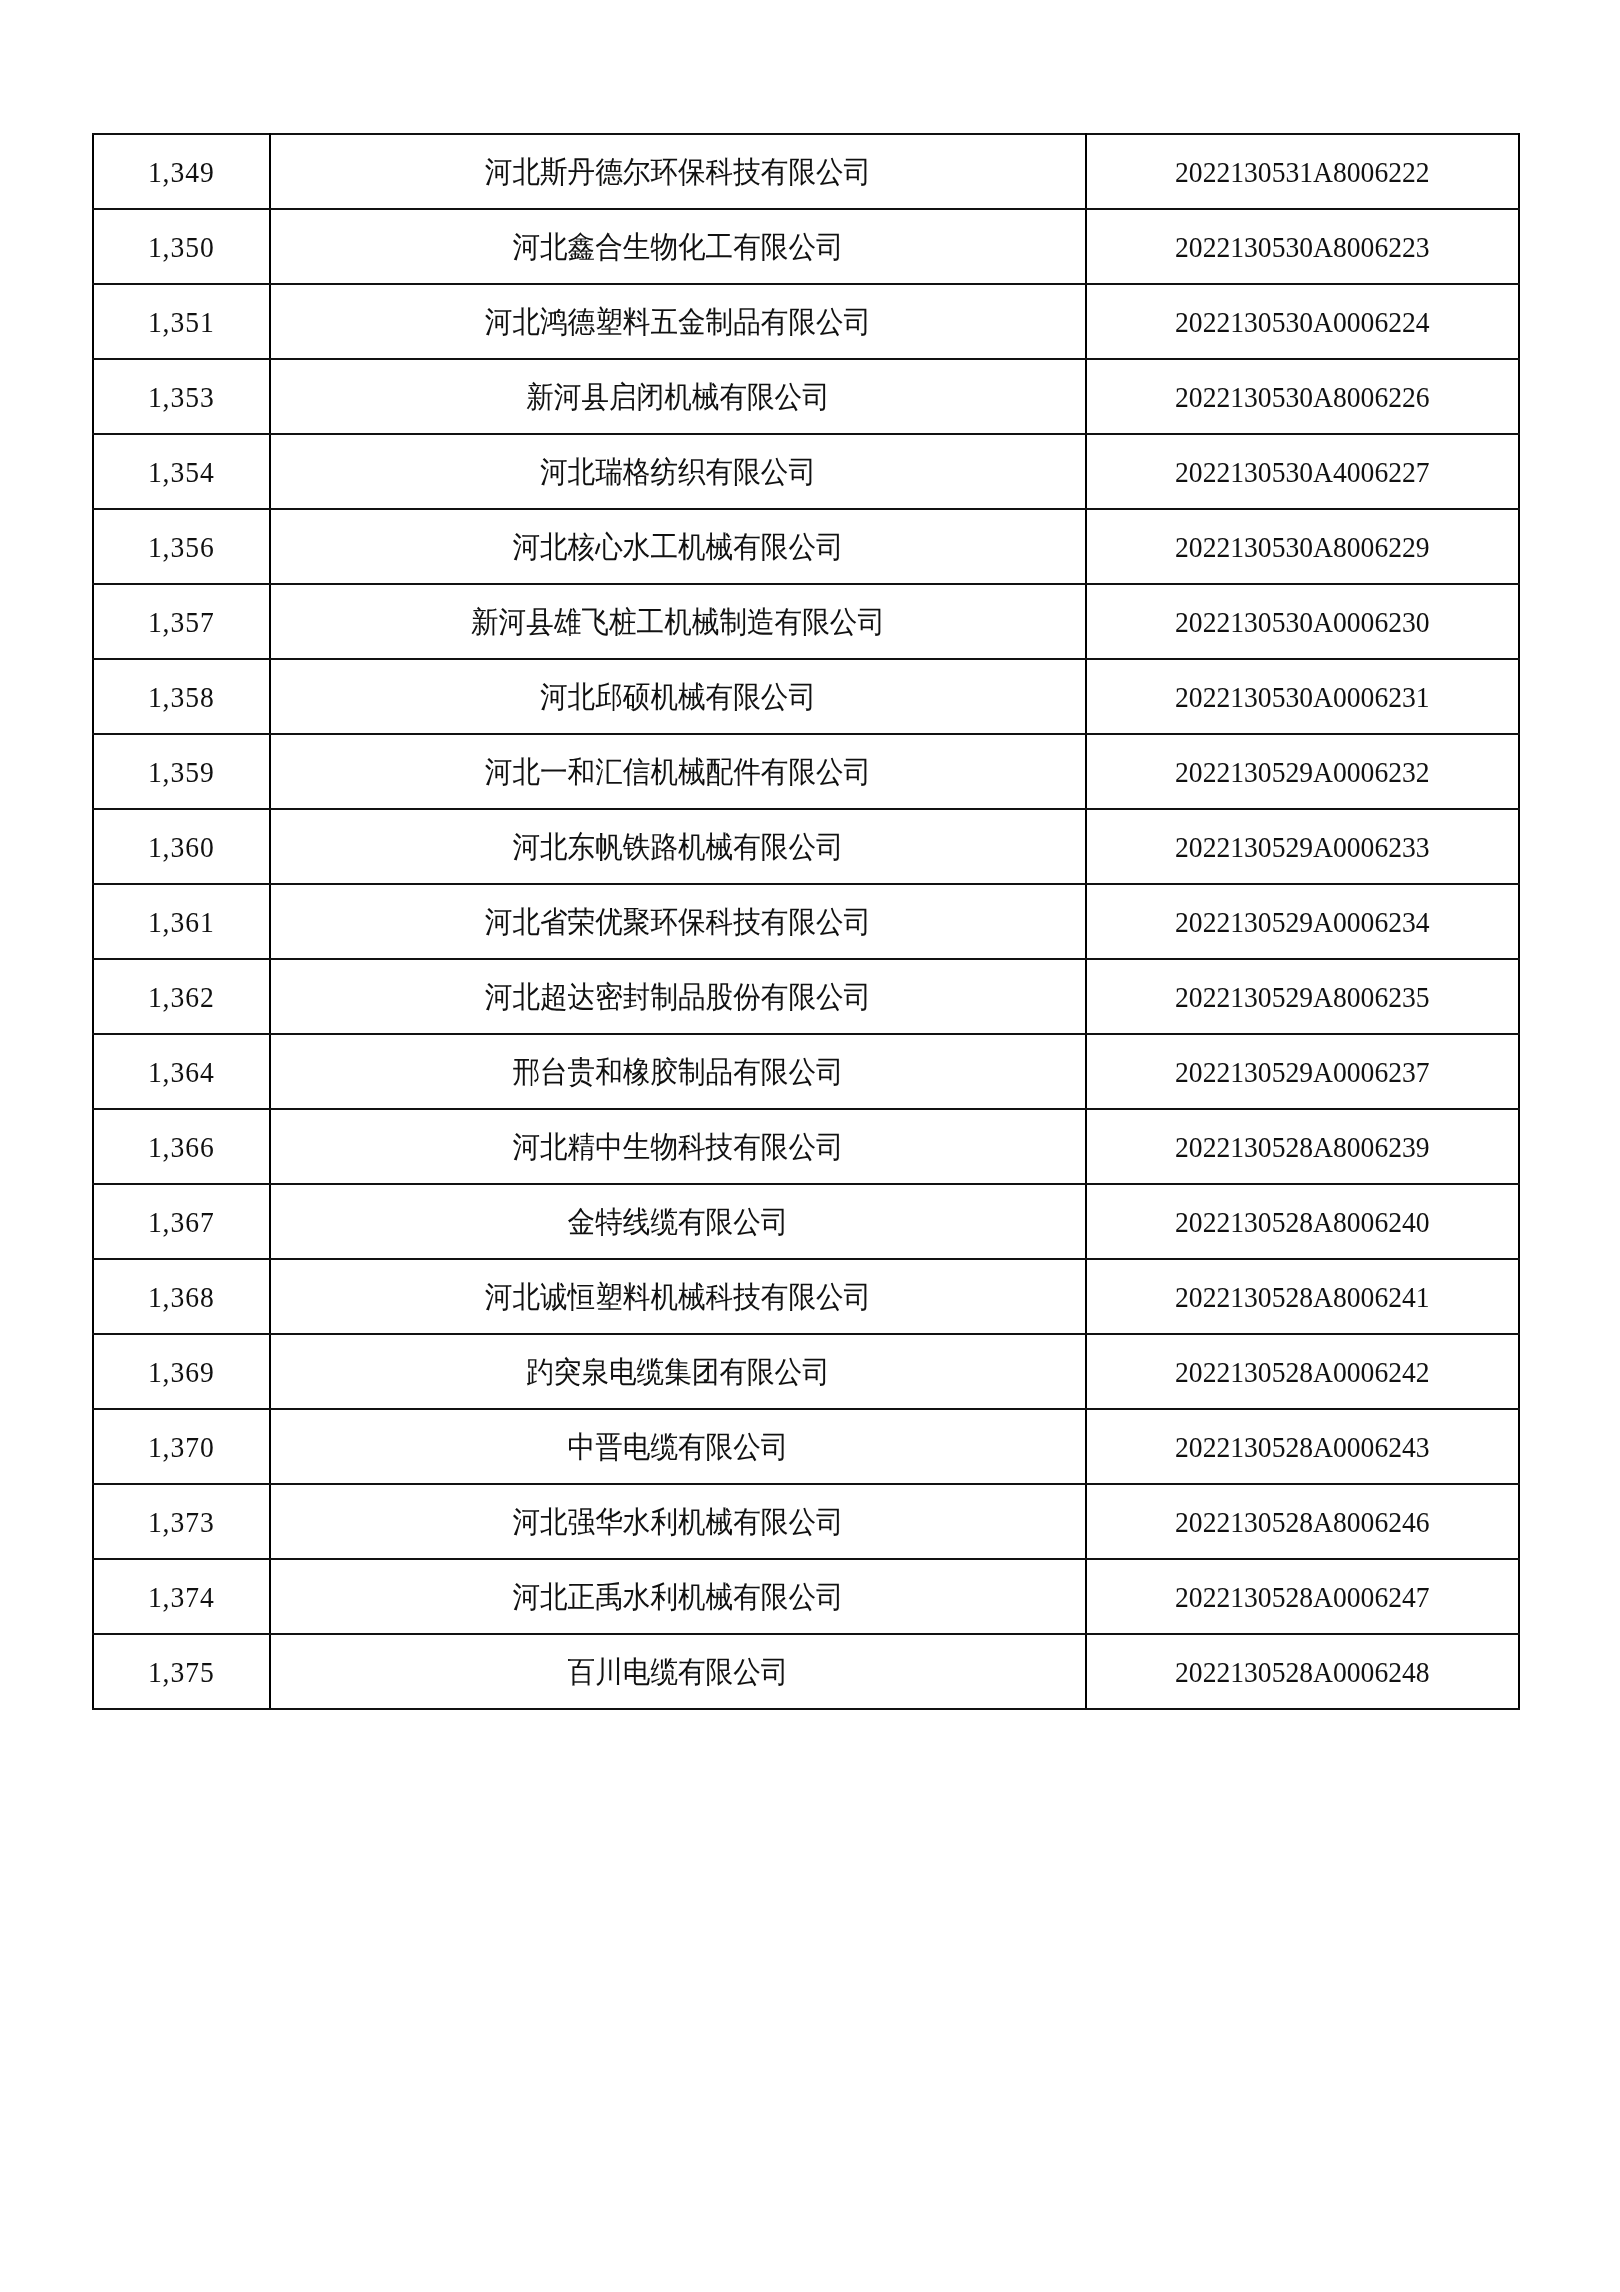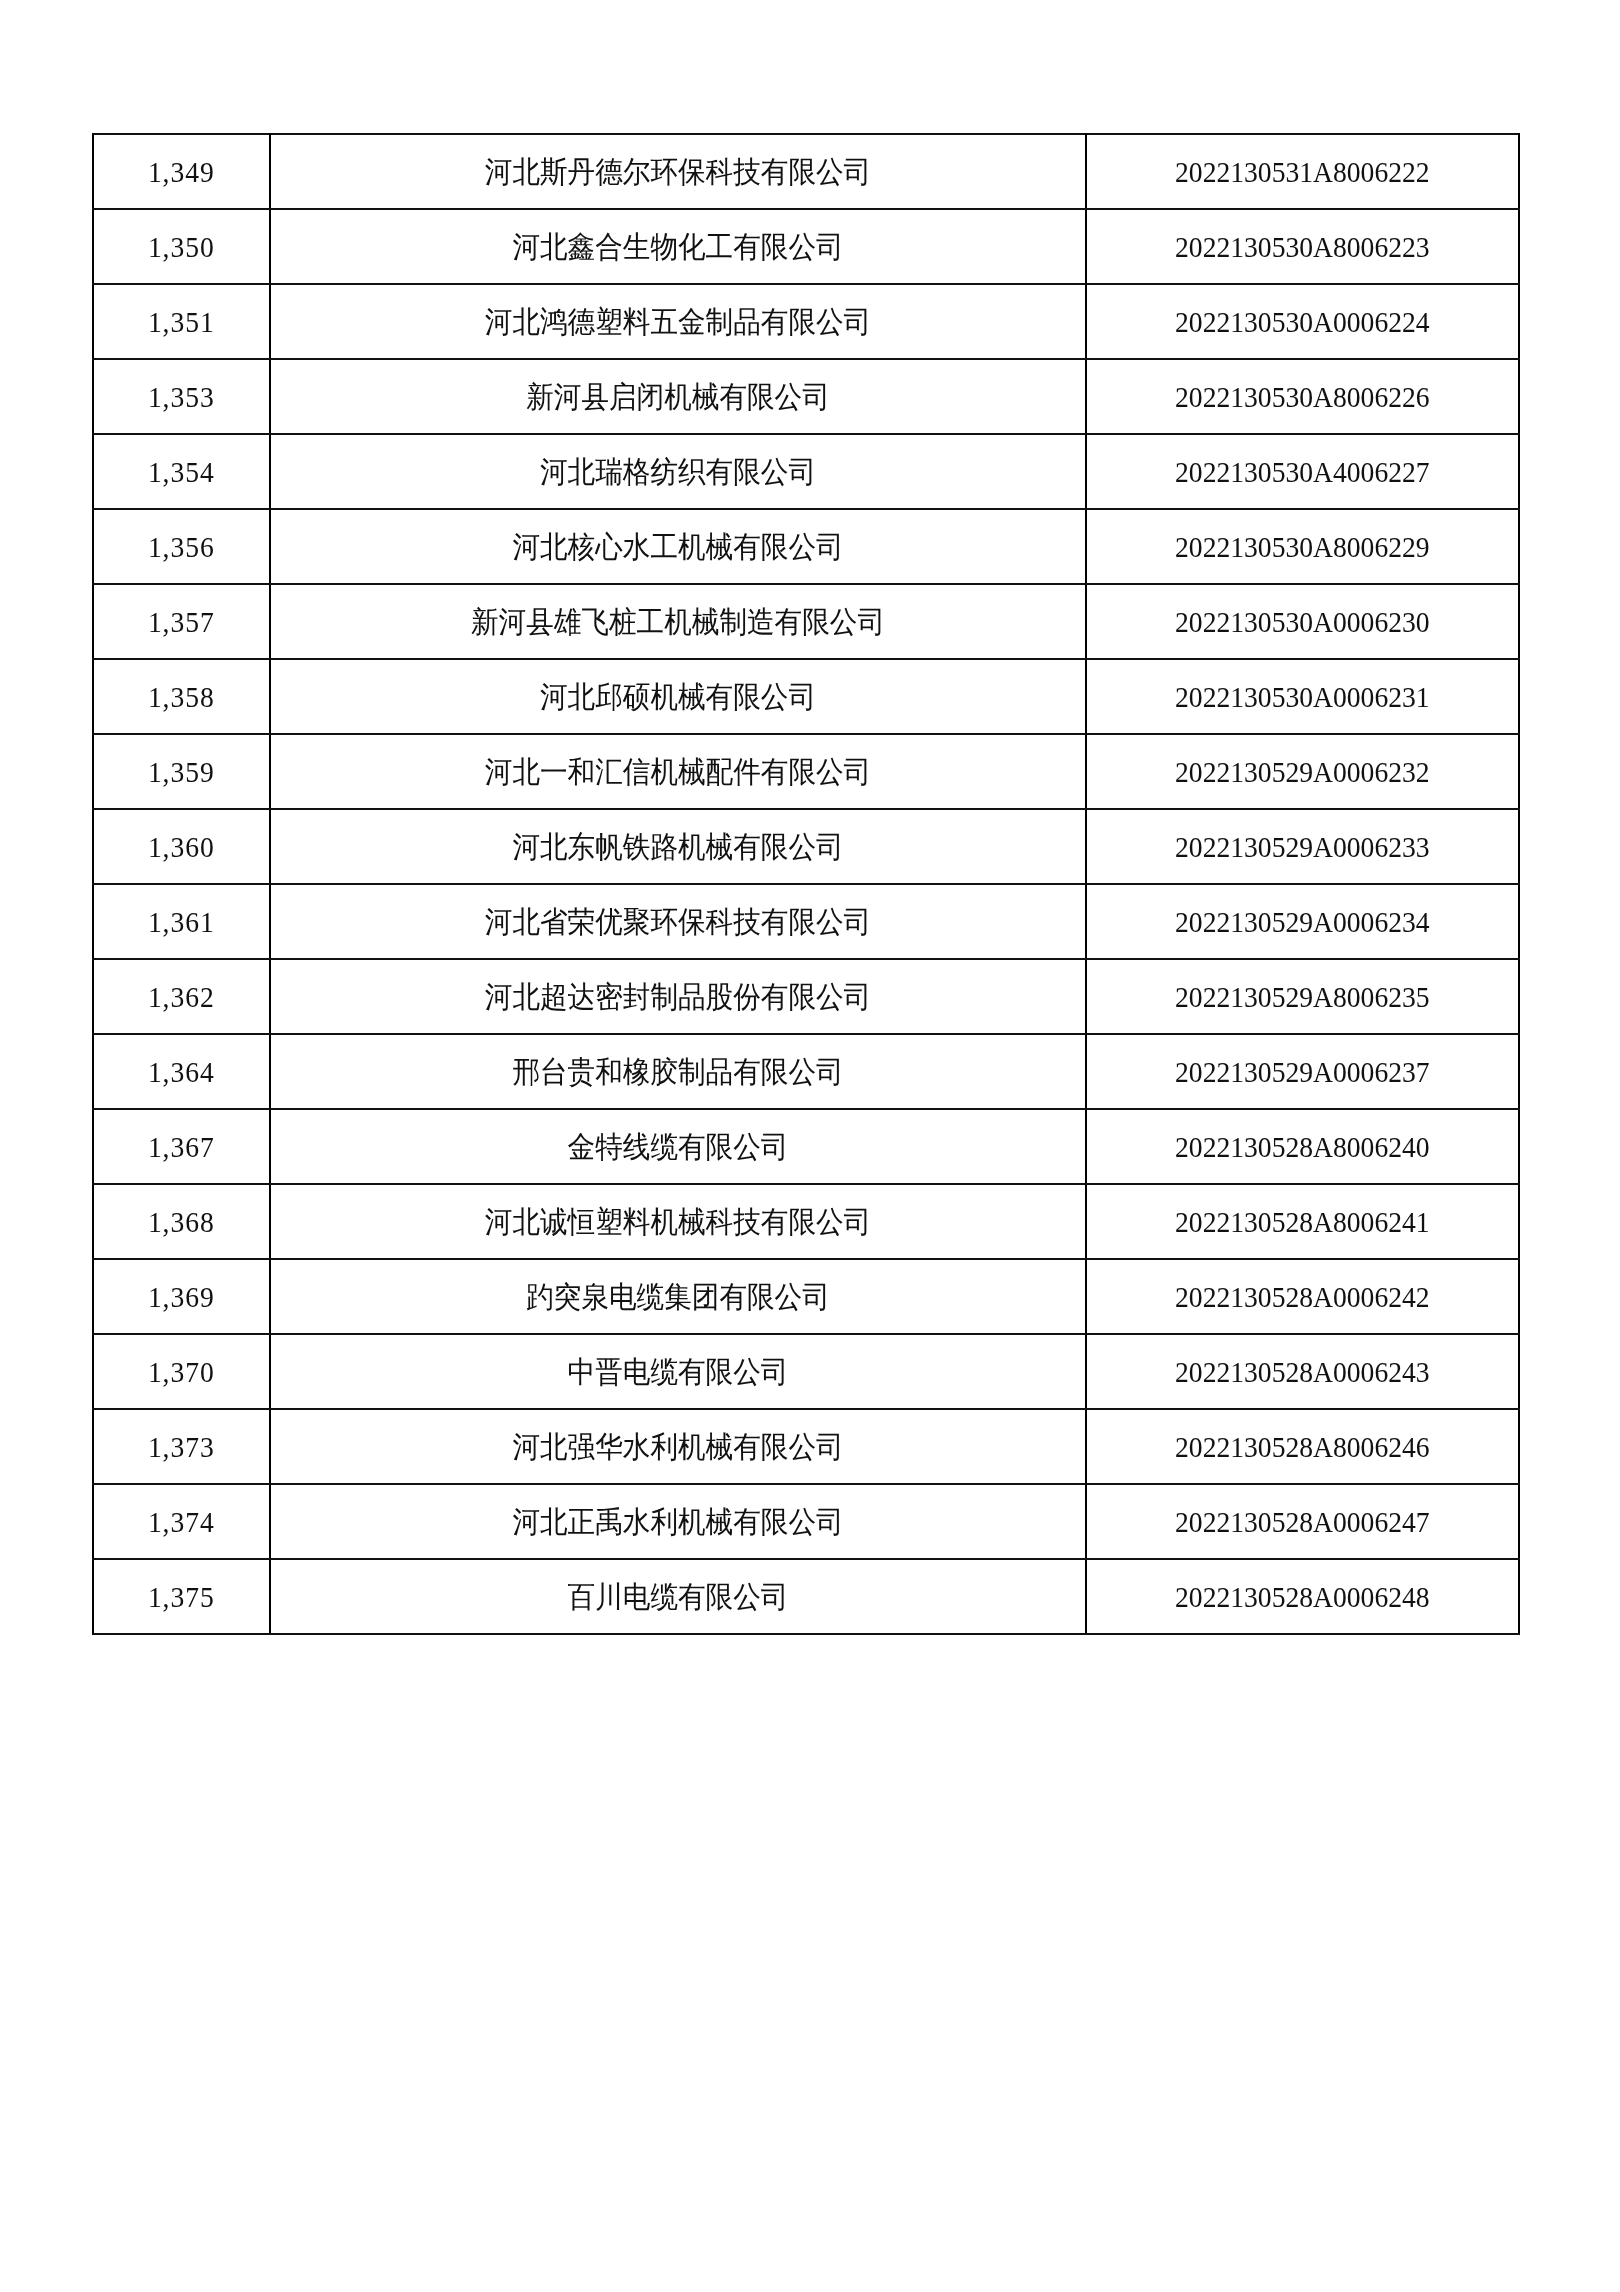--- a/index.html
+++ b/index.html
@@ -91,20 +91,25 @@
           <td class="c-no"><span class="cell-text">1,362</span></td>
           <td class="c-name"><span class="cell-text">河北超达密封制品股份有限公司</span></td>
           <td class="c-code"><span class="cell-text">2022130529A8006235</span></td>
         </tr>
         <tr>
           <td class="c-no"><span class="cell-text">1,364</span></td>
           <td class="c-name"><span class="cell-text">邢台贵和橡胶制品有限公司</span></td>
           <td class="c-code"><span class="cell-text">2022130529A0006237</span></td>
         </tr>
         <tr>
+          <td class="c-no"><span class="cell-text">1,366</span></td>
+          <td class="c-name"><span class="cell-text">河北精中生物科技有限公司</span></td>
+          <td class="c-code"><span class="cell-text">2022130528A8006239</span></td>
+        </tr>
+        <tr>
           <td class="c-no"><span class="cell-text">1,367</span></td>
           <td class="c-name"><span class="cell-text">金特线缆有限公司</span></td>
           <td class="c-code"><span class="cell-text">2022130528A8006240</span></td>
         </tr>
         <tr>
           <td class="c-no"><span class="cell-text">1,368</span></td>
           <td class="c-name"><span class="cell-text">河北诚恒塑料机械科技有限公司</span></td>
           <td class="c-code"><span class="cell-text">2022130528A8006241</span></td>
         </tr>
         <tr>

